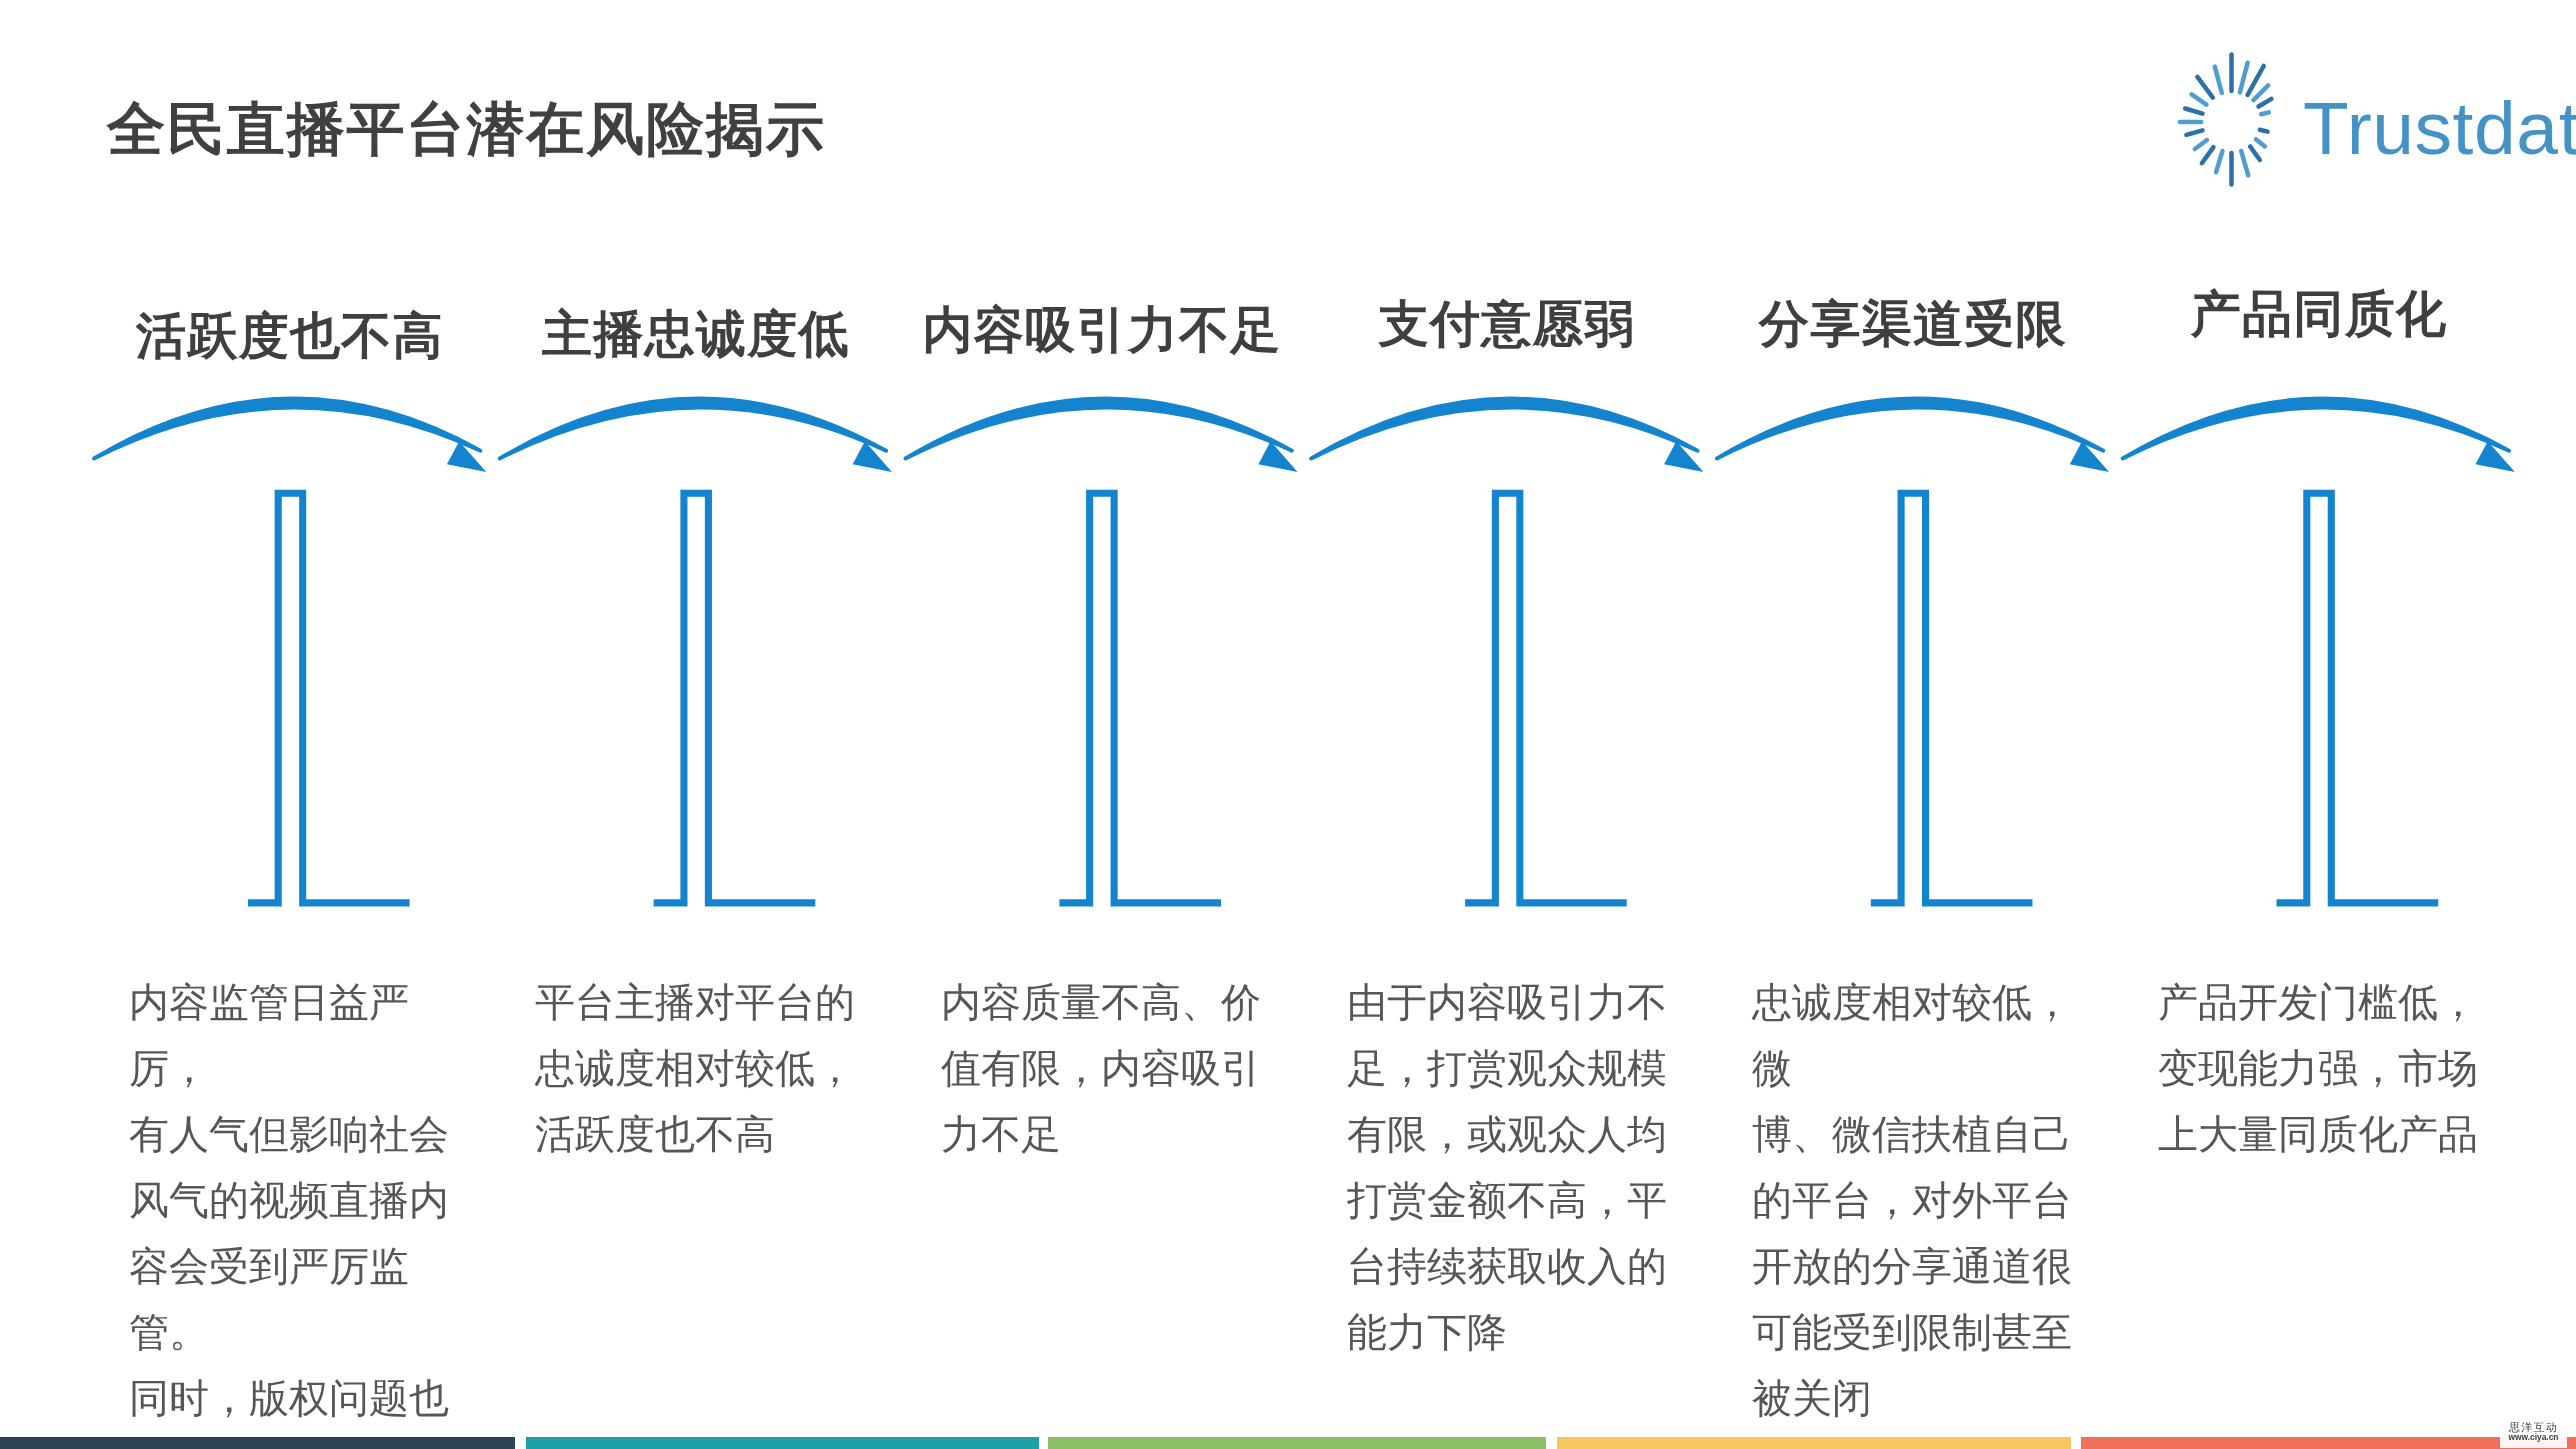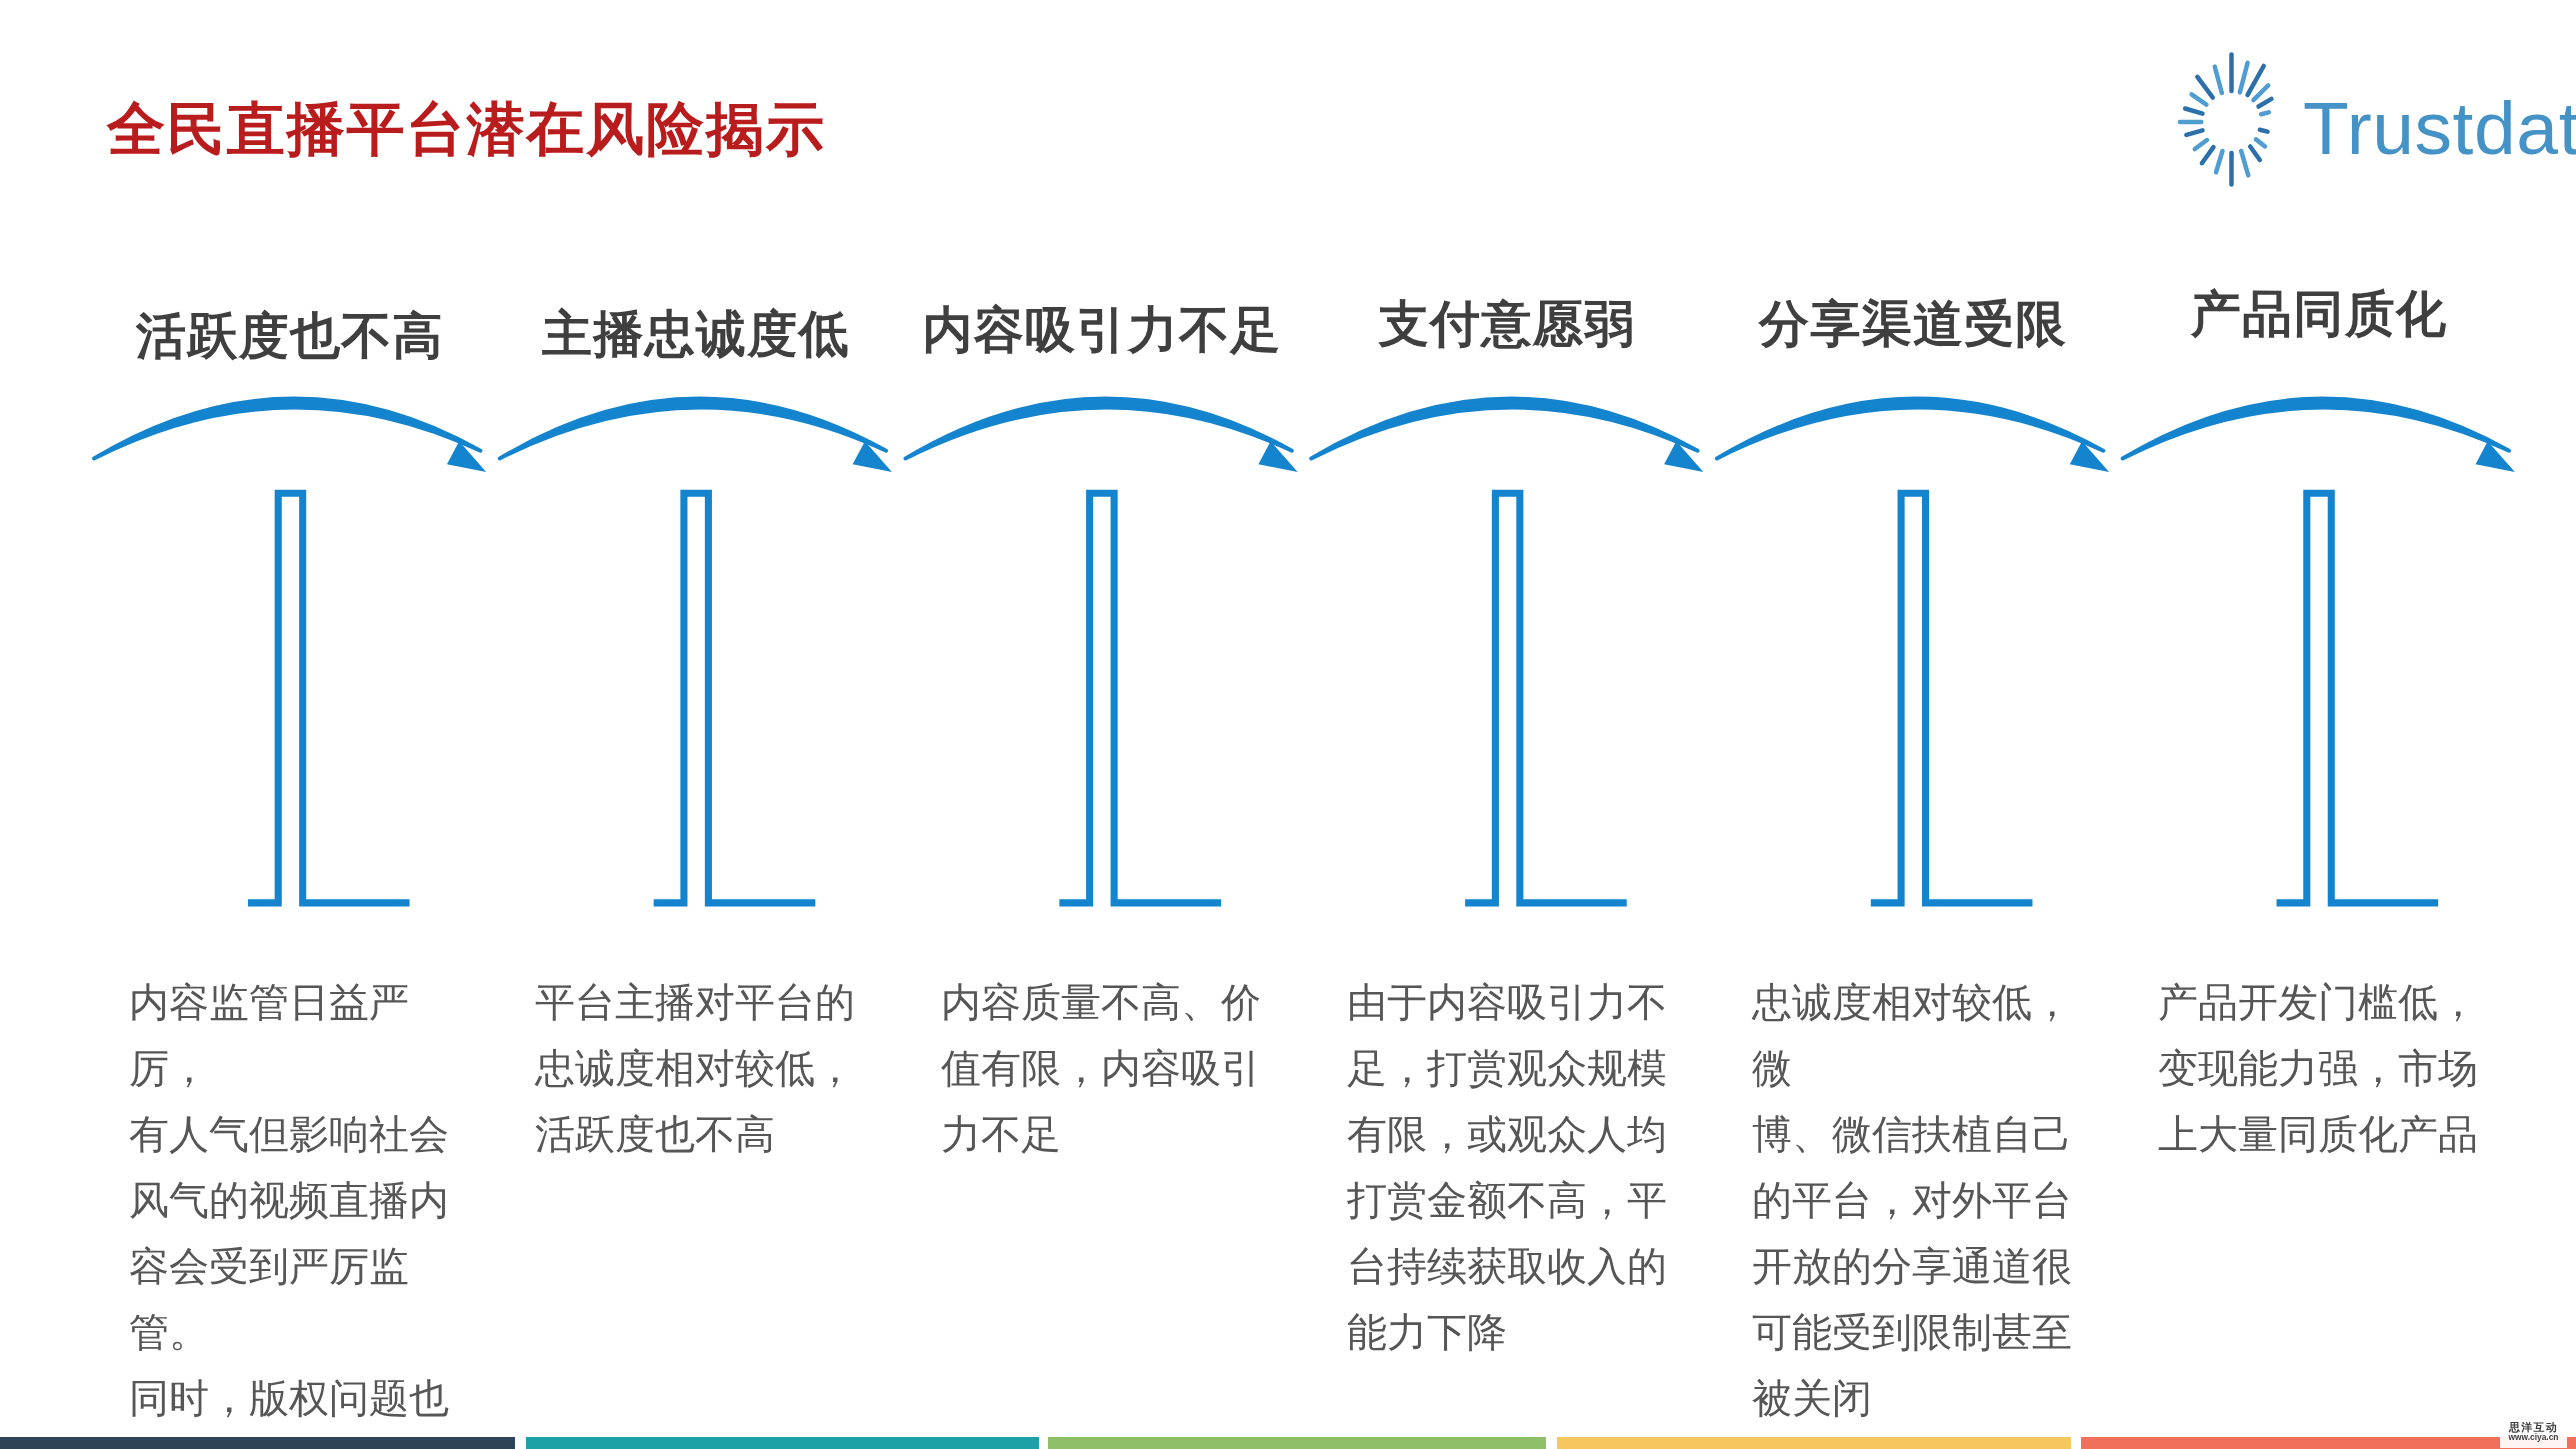--- a/index.html
+++ b/index.html
@@ -6,21 +6,21 @@
   .slide{
     position:relative;
     width:2576px;height:1449px;
     background:#ffffff;
     overflow:hidden;
     font-family:"Liberation Sans","DejaVu Sans",sans-serif;
     --accent:#1384cd;
   }
   .page-title{
     position:absolute;left:107px;top:91px;
-    font-size:58px;font-weight:700;color:#b91c1c;
+    font-size:58px;font-weight:700;color:#404040;
     letter-spacing:1.9px;white-space:nowrap;
   }
   
   .logo{
     position:absolute;left:2151px;top:35px;width:399px;height:174px;
     display:flex;align-items:center;
   }
   .logo svg{flex:0 0 auto;}
   .brand-name{
     font-size:75px;font-weight:400;color:#4592c6;
@@ -47,21 +47,21 @@
   .ray-b{stroke:#4f9dd1;stroke-width:7;stroke-linecap:round;}
   
   .bar-seg{position:absolute;top:1437px;height:11.6px;}
   
   .watermark{
     position:absolute;left:2500px;top:1421px;width:67px;height:27px;
     background:rgba(255,255,255,0.92);
     text-align:center;color:#3c3c3c;
     text-shadow:0 0 1.3px #ffffff,0 0 1.3px #ffffff;
   }
-  .watermark .wm1{font-size:11px;font-weight:700;line-height:12.2px;letter-spacing:1.3px;}
+  .watermark .wm1{font-size:11px;font-weight:400;line-height:12.2px;letter-spacing:1.3px;}
   .watermark .wm2{font-size:8.4px;font-weight:700;line-height:9px;text-align:center;}
 </style>
 </head>
 <body>
 
 <div class="slide" style="--accent: #1384cd;">
 
   <div class="page-title">全民直播平台潜在风险揭示</div>
 
   <div class="logo">

